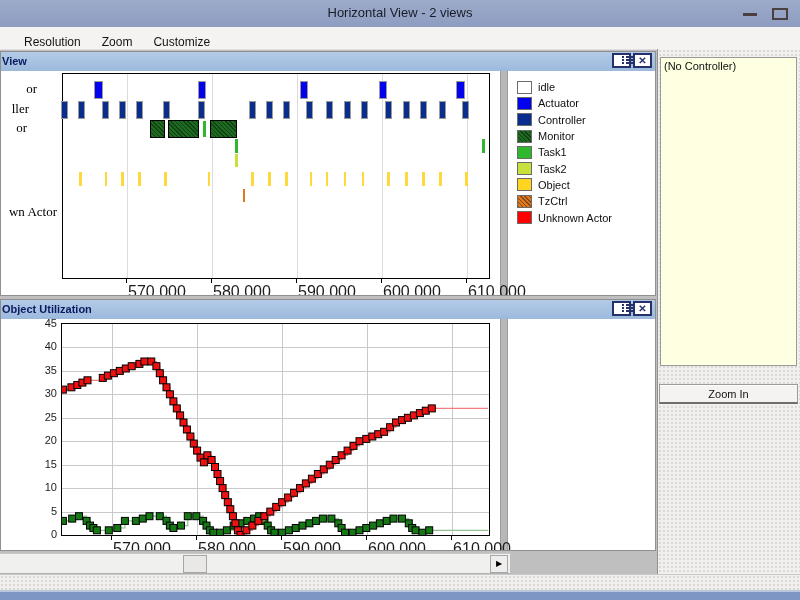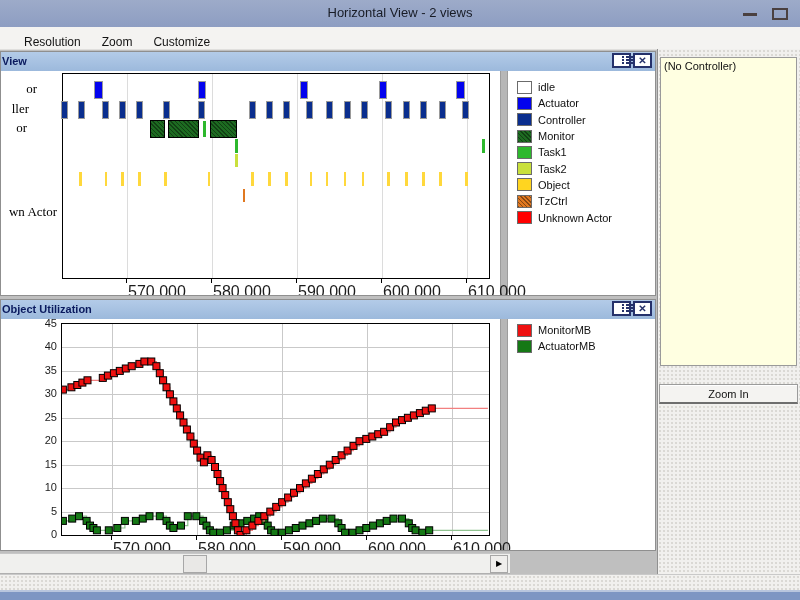--- a/index.html
+++ b/index.html
@@ -355,30 +355,20 @@
           <rect x="330.5" y="95.0" width="7" height="7" fill="#ee1111" stroke="#000" stroke-width="1"></rect>
           <rect x="336.5" y="92.6" width="7" height="7" fill="#ee1111" stroke="#000" stroke-width="1"></rect>
           <rect x="342.4" y="90.3" width="7" height="7" fill="#ee1111" stroke="#000" stroke-width="1"></rect>
           <rect x="348.4" y="87.9" width="7" height="7" fill="#ee1111" stroke="#000" stroke-width="1"></rect>
           <rect x="354.4" y="85.6" width="7" height="7" fill="#ee1111" stroke="#000" stroke-width="1"></rect>
           <rect x="360.3" y="83.2" width="7" height="7" fill="#ee1111" stroke="#000" stroke-width="1"></rect>
           <rect x="366.3" y="80.9" width="7" height="7" fill="#ee1111" stroke="#000" stroke-width="1"></rect>
         </svg>
       </div>
     <div class="splitter" style="left:499px;"></div>
-    <div class="legend" id="util-legend" style="left:516px;top:3px;">
-        <div class="leg-item">
-          <span class="leg-sw" style="background-color: rgb(238, 17, 17);"></span>
-          <span class="leg-lbl">MonitorMB</span>
-        </div>
-        <div class="leg-item">
-          <span class="leg-sw" style="background-color: rgb(21, 120, 21);"></span>
-          <span class="leg-lbl">ActuatorMB</span>
-        </div>
-      </div>
   <div class="ylab" style="left: 16px; top: 209px;">0</div>
       <div class="ylab" style="left: 16px; top: 185.6px;">5</div>
       <div class="ylab" style="left: 16px; top: 162.1px;">10</div>
       <div class="ylab" style="left: 16px; top: 138.7px;">15</div>
       <div class="ylab" style="left: 16px; top: 115.2px;">20</div>
       <div class="ylab" style="left: 16px; top: 91.8px;">25</div>
       <div class="ylab" style="left: 16px; top: 68.3px;">30</div>
       <div class="ylab" style="left: 16px; top: 44.9px;">35</div>
       <div class="ylab" style="left: 16px; top: 21.4px;">40</div>
       <div class="ylab" style="left: 16px; top: -2px;">45</div>

